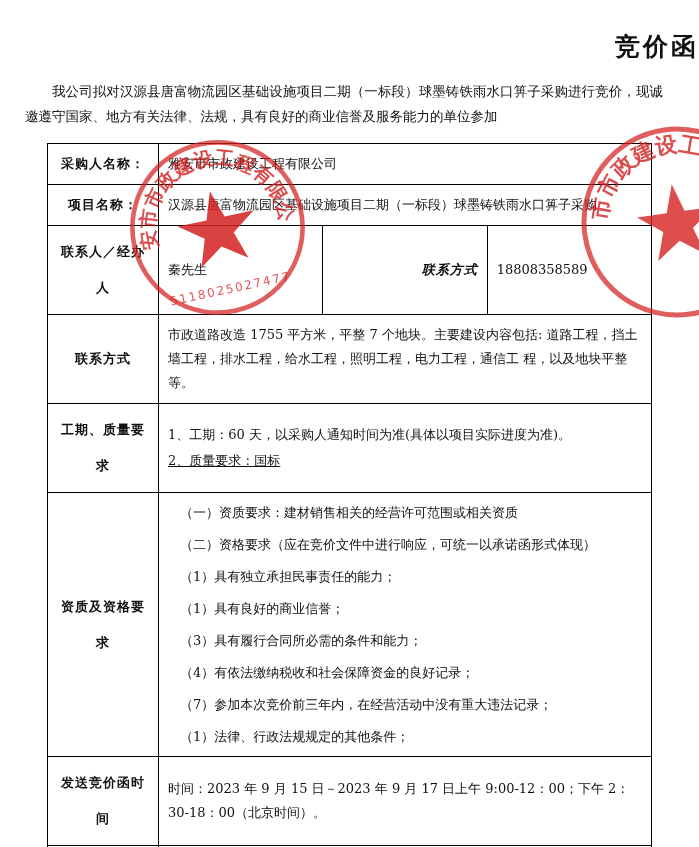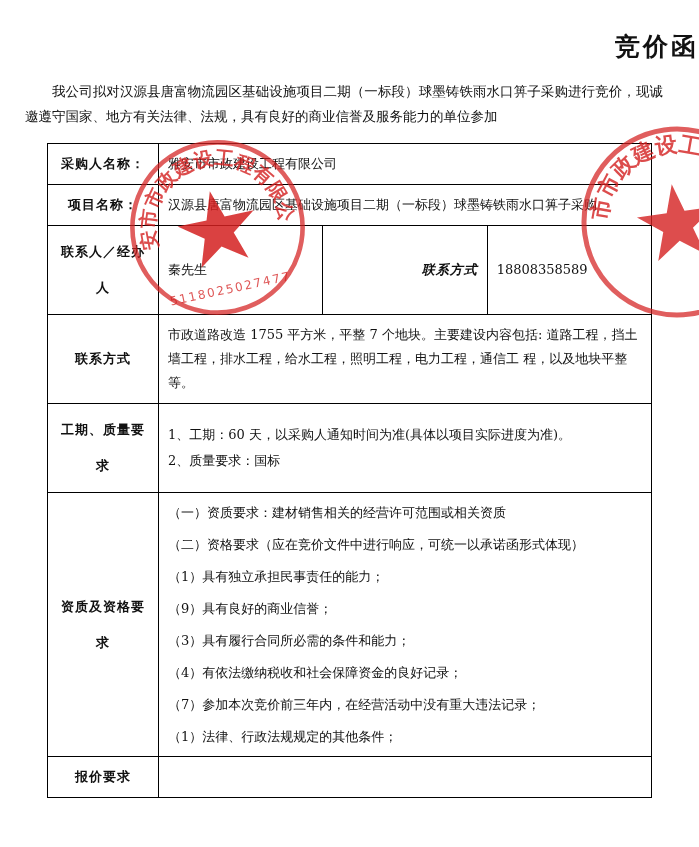--- a/index.html
+++ b/index.html
@@ -69,23 +69,24 @@
     text-align: right;
     font-weight: bold;
     letter-spacing: 1px;
     font-style: italic;
   }
   .cell-p {
     margin: 0;
   }
   .cell-p + .cell-p {
     margin-top: 2px;
+    text-decoration: underline;
   }
   .qual-list p {
-    margin: 0 0 9px 0;
+    margin: 0 0 9px 12px;
     line-height: 23px;
   }
   .qual-list p:last-child {
     margin-bottom: 0;
   }
   .qual-cell {
     padding: 11px 10px 11px 12px;
   }
   .justify {
     text-align: justify;
@@ -146,26 +147,30 @@
           <p class="cell-p">1、工期：60 天，以采购人通知时间为准(具体以项目实际进度为准)。</p>
           <p class="cell-p">2、质量要求：国标</p>
         </td>
       </tr>
       <tr>
         <td class="label lbl-wrap">资质及资格要求</td>
         <td class="value qual-cell qual-list" colspan="3">
           <p>（一）资质要求：建材销售相关的经营许可范围或相关资质</p>
           <p>（二）资格要求（应在竞价文件中进行响应，可统一以承诺函形式体现）</p>
           <p>（1）具有独立承担民事责任的能力；</p>
-          <p>（9）具有良好的商业信誉；</p>
+          <p>（1）具有良好的商业信誉；</p>
           <p>（3）具有履行合同所必需的条件和能力；</p>
           <p>（4）有依法缴纳税收和社会保障资金的良好记录；</p>
           <p>（7）参加本次竞价前三年内，在经营活动中没有重大违法记录；</p>
           <p>（1）法律、行政法规规定的其他条件；</p>
         </td>
+      </tr>
+      <tr>
+        <td class="label lbl-wrap">发送竞价函时间</td>
+        <td class="value justify" colspan="3">时间：2023 年 9 月 15 日－2023 年 9 月 17 日上午 9:00-12：00；下午 2：30-18：00（北京时间）。</td>
       </tr>
       <tr>
         <td class="label">报价要求</td>
         <td class="value justify" colspan="3">
           
         </td>
       </tr>
     </tbody>
   </table>
 

